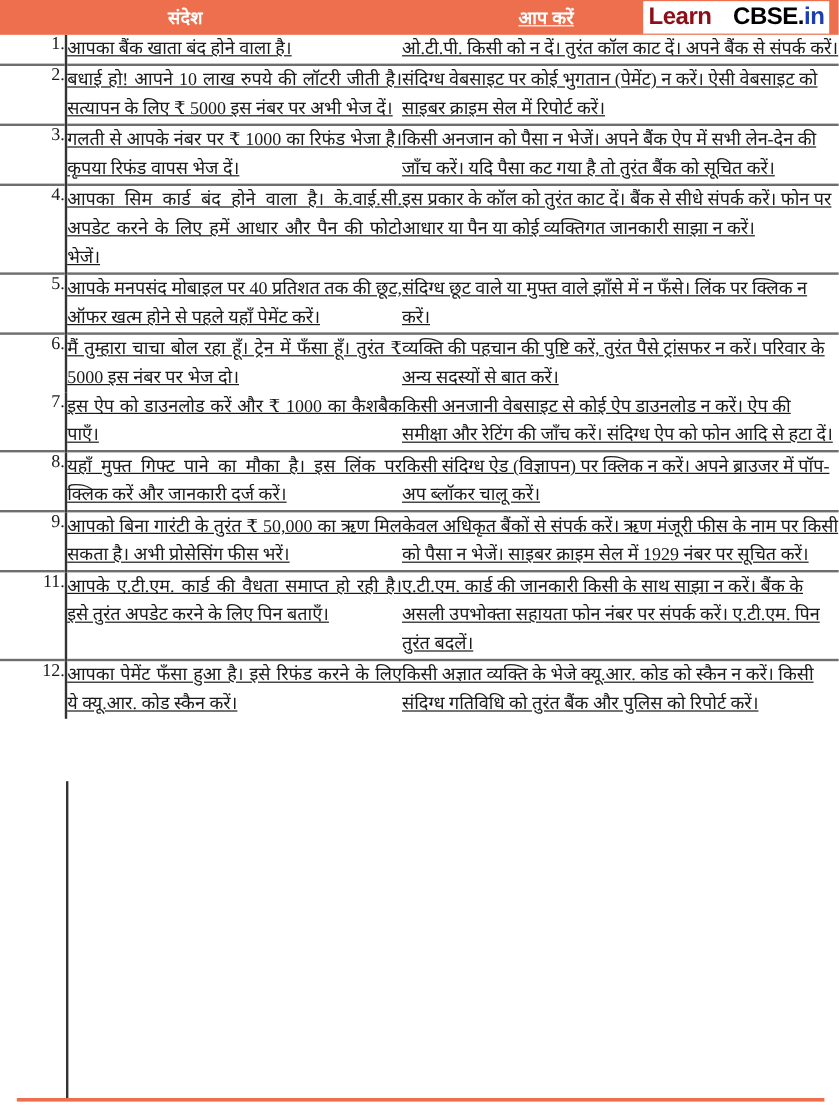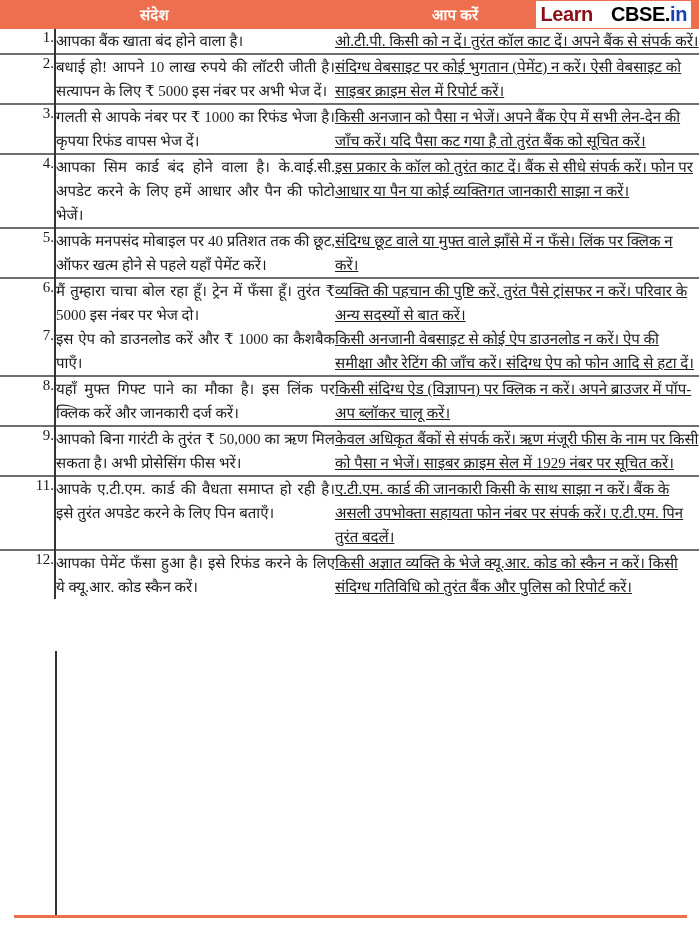--- a/index.html
+++ b/index.html
@@ -34,20 +34,21 @@
     letter-spacing: .2px;
   }
   .hdr-act {
     position: absolute;
     left: 432px;
     top: 4px;
     color: #ffffff;
     font-size: 15px;
     font-weight: 600;
     letter-spacing: .2px;
+    text-decoration: underline;
   }
 
   
   .watermark {
     position: absolute;
     right: 8px;
     top: 1px;
     background: #ffffff;
     padding: 2px 4px 3px 4px;
     font-family: "Liberation Sans", "DejaVu Sans", sans-serif;
@@ -89,20 +90,21 @@
     font-size: 15px;
     font-family: "Liberation Serif", serif;
   }
   .cell-msg {
     border-left: 2px solid #333333;
     padding: 9px 10px 12px 11px;
     font-size: 15px;
     line-height: 24px;
     text-align: justify;
     text-justify: inter-word;
+    text-decoration: underline;
   }
   .cell-act {
     padding: 9px 2px 12px 0px;
     font-size: 15px;
     line-height: 24px;
     text-align: left;
     text-decoration: underline;
   }
 
   

